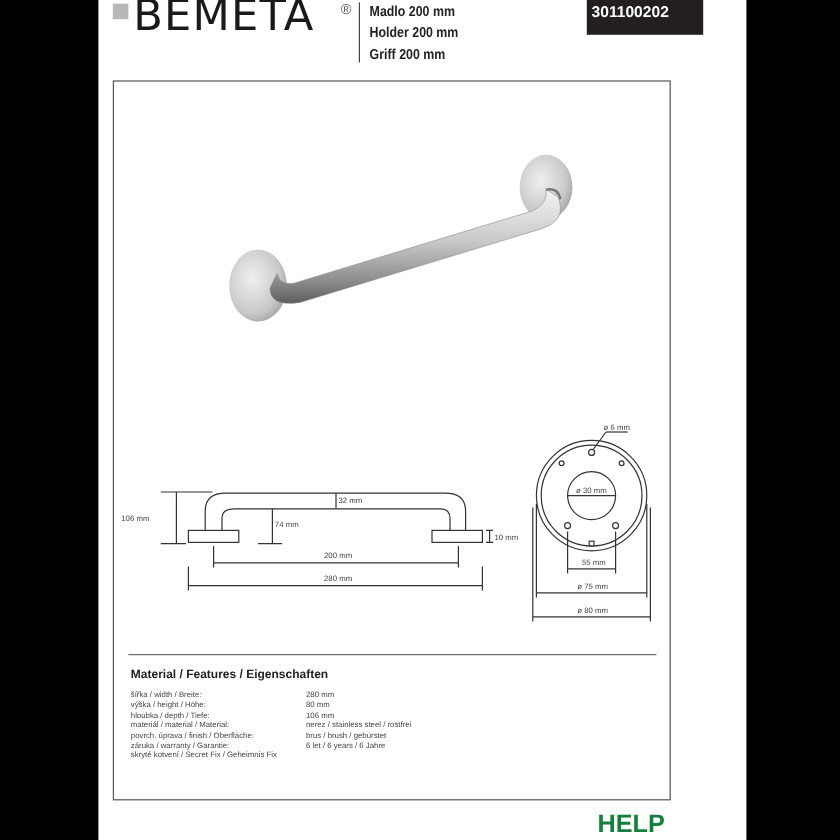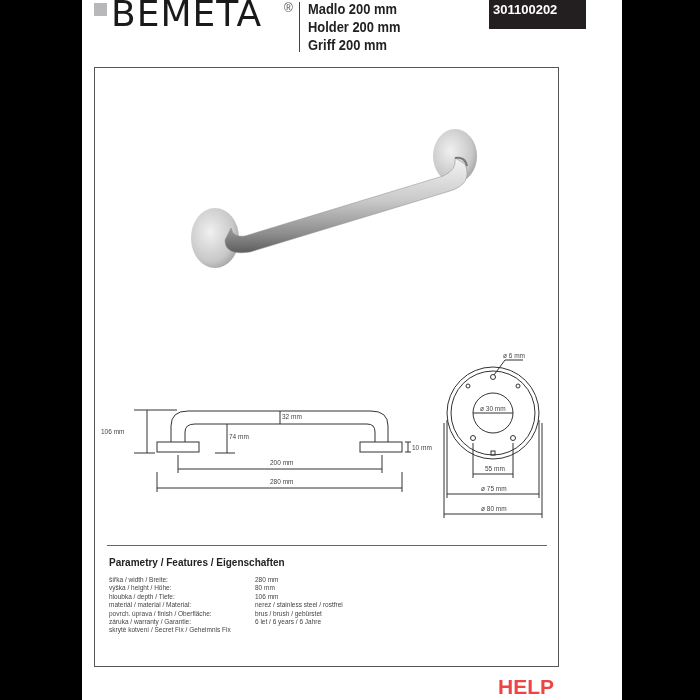--- a/index.html
+++ b/index.html
@@ -3,33 +3,33 @@
   <meta charset="utf-8">
   <style>
     html, body { margin:0; padding:0; }
     body { width:700px; height:700px; background:#000; position:relative; overflow:hidden; font-family:"Liberation Sans", sans-serif; }
     .page { position:absolute; left:82px; top:0; width:504px; height:700px; background:#fff;padding-left:36px; }
     .logo { position:absolute; left:12px; top:0; height:36px; }
     .logo-square { position:absolute; left:0; top:3px; width:13px; height:13px; background:#b8b8ba; }
     .logo-text { position:absolute; left:17px; top:-8px; font-family:"DejaVu Sans", sans-serif; font-size:36px; letter-spacing:1px; color:#1a1a1a; white-space:nowrap; line-height:44px; }
     .logo-reg { position:absolute; left:190px; top:1px; font-size:12px; color:#555; }
     .title-divider { position:absolute; left:217px; top:2px; width:1px; height:50px; background:#444; }
-    .titles { position:absolute; left:226px; top:0px; font-weight:bold; font-size:15px; color:#222; line-height:18px; font-family:"Liberation Sans Narrow","Liberation Sans", sans-serif; }
+    .titles { position:absolute; left:226px; top:0px; font-weight:bold; font-size:12px; color:#222; line-height:18px; font-family:"Liberation Sans Narrow","Liberation Sans", sans-serif; }
     .titles div { transform:scaleX(0.86); transform-origin:left; white-space:nowrap; }
     .code-badge { position:absolute; left:407px; top:0; width:97px; height:29px; background:#231f20; color:#fff; font-weight:bold; font-size:13px; line-height:19px; padding-left:4px; box-sizing:border-box; }
     .frame { position:absolute; left:12px; top:67px; width:465px; height:600px; border:1px solid #555; box-sizing:border-box; }
     .photo { position:absolute; left:70px; top:60px; width:320px; height:150px; }
     .drawing { position:absolute; left:0; top:0; width:465px; height:480px; }
     .sep { position:absolute; left:12px; top:477px; width:440px; height:1px; background:#666; }
     .params-title { position:absolute; left:14px; top:489px; font-weight:bold; font-size:10px; color:#222; }
     .params { position:absolute; left:14px; top:508px; font-size:6.5px; color:#444; line-height:8.4px; }
     .param-row { display:flex; }
     .param-label { width:146px; white-space:nowrap; }
     .param-value { white-space:nowrap; }
-    .brand-footer { position:absolute; left:416px; top:675px; font-weight:bold; font-size:21px; color:#ef4444; letter-spacing:0px; }
+    .brand-footer { position:absolute; left:416px; top:675px; font-weight:bold; font-size:21px; color:#15803d; letter-spacing:0px; }
     .dim-text { font-family:"Liberation Sans", sans-serif; font-size:6.5px; fill:#444; }
   </style>
 </head>
 <body>
 
 <div class="page">
   <div class="logo">
     <div class="logo-square"></div>
     <div class="logo-text">BEMETA</div>
     <div class="logo-reg">®</div>
@@ -124,21 +124,21 @@
       <text class="dim-text" x="175" y="397">200 mm</text>
       <text class="dim-text" x="175" y="416">280 mm</text>
       <text class="dim-text" x="408" y="290">ø 6 mm</text>
       <text class="dim-text" x="385" y="343">ø 30 mm</text>
       <text class="dim-text" x="390" y="403">55 mm</text>
       <text class="dim-text" x="386" y="423">ø 75 mm</text>
       <text class="dim-text" x="386" y="443">ø 80 mm</text>
     </svg>
 
     <div class="sep"></div>
-    <div class="params-title">Parametry / Features / Eigenschaften</div>
+    <div class="params-title">Material / Features / Eigenschaften</div>
     <div class="params">
       <div class="param-row">
           <span class="param-label">šířka / width / Breite:</span>
           <span class="param-value">280 mm</span>
         </div>
       <div class="param-row">
           <span class="param-label">výška / height / Höhe:</span>
           <span class="param-value">80 mm</span>
         </div>
       <div class="param-row">

